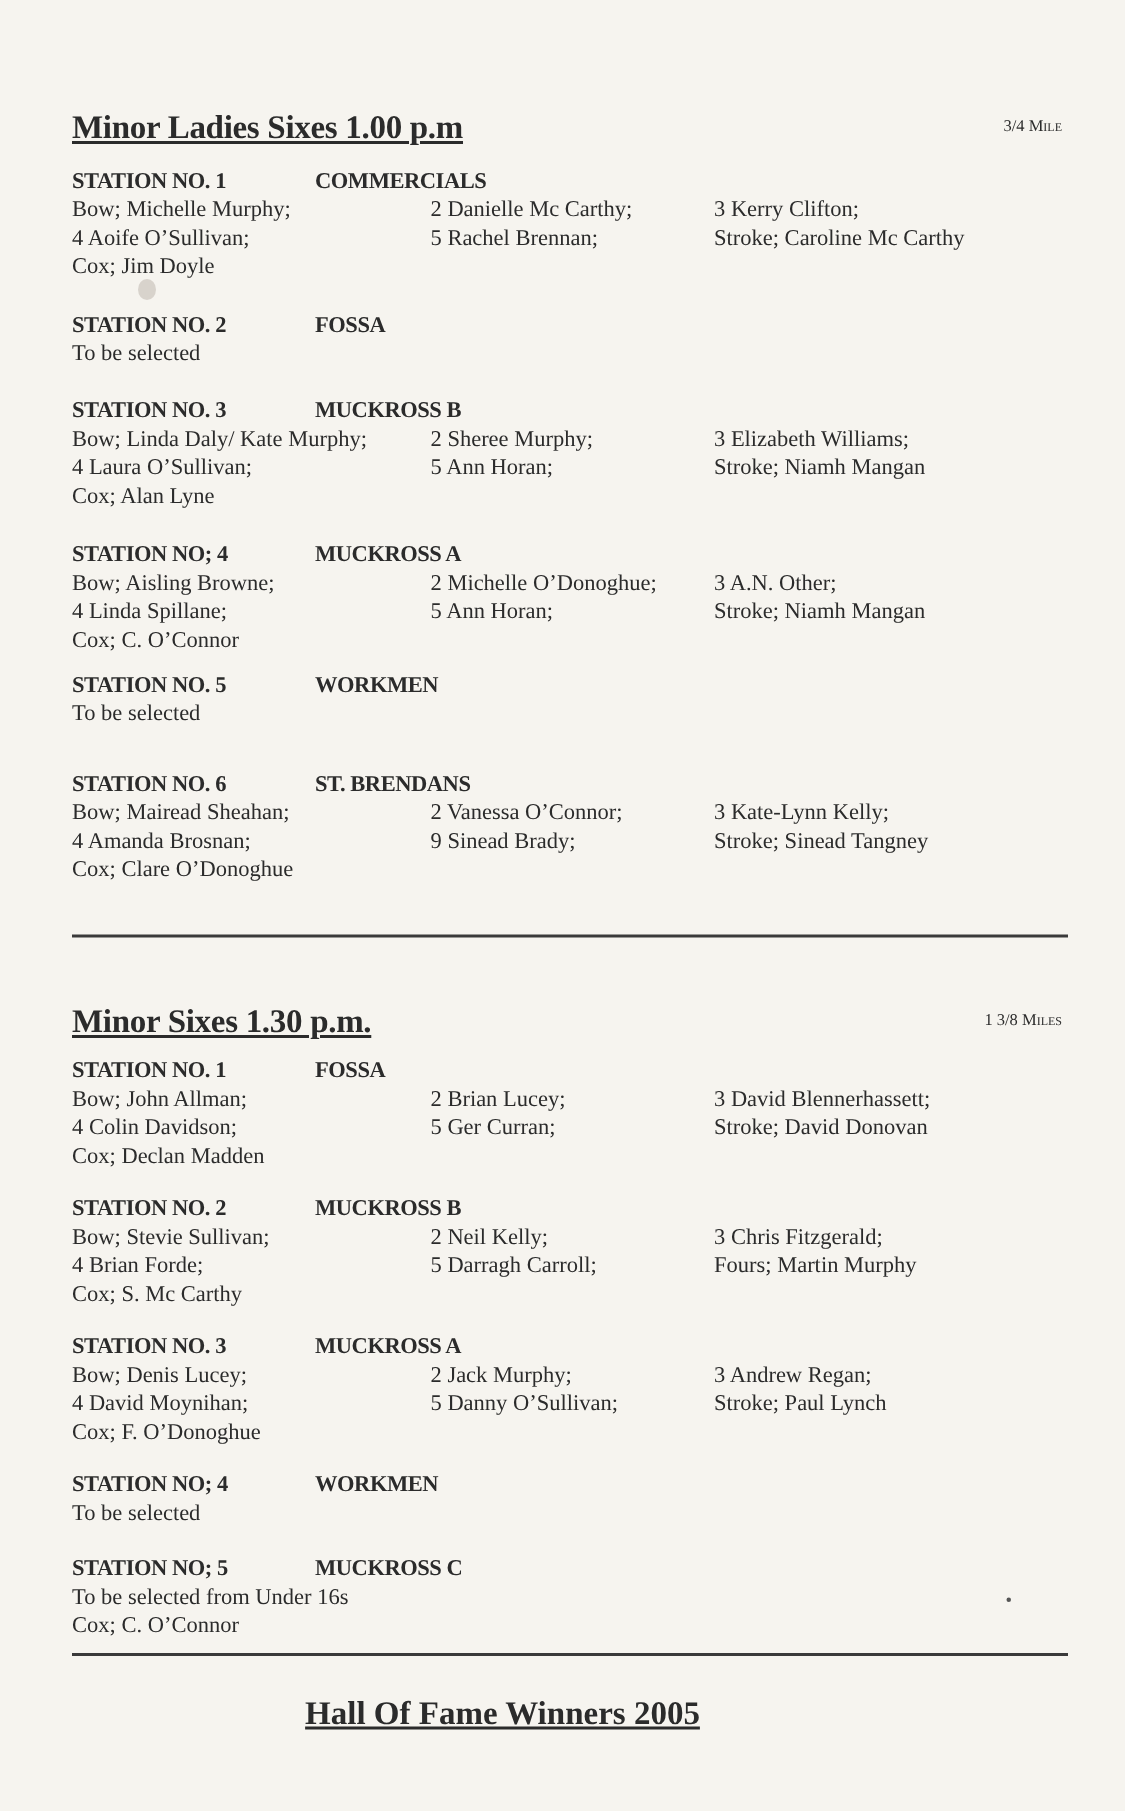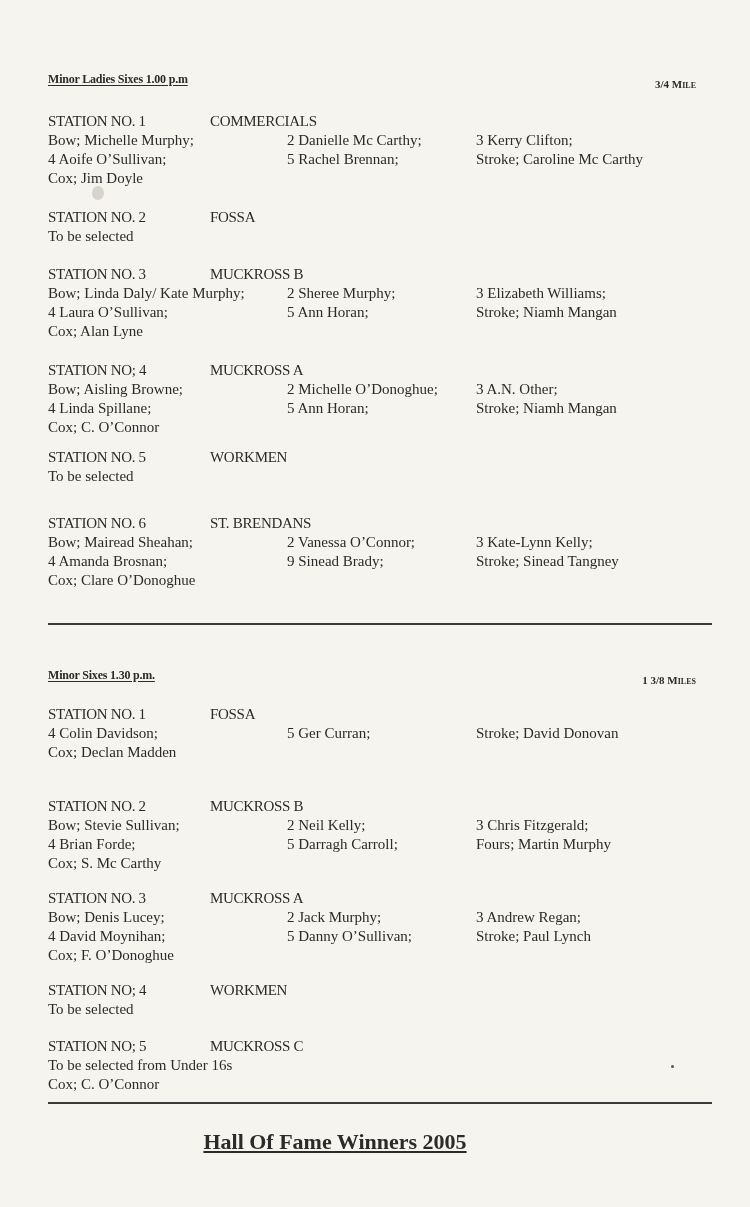--- a/index.html
+++ b/index.html
@@ -9,30 +9,30 @@
       font-family: "Liberation Serif", "DejaVu Serif", serif;
       color: #2b2b2b;
       position: relative;
       overflow: hidden;
     }
     .page { position: absolute; left: 0; top: 0; width: 750px; height: 1207px; }
     .race { position: absolute; left: 48px; width: 664px; }
     .race-head { position: relative; height: 24px; }
     .race-title {
       position: absolute; left: 0; top: 0;
-      font-size: 12px; font-weight: bold; text-decoration: underline;
+      font-size: 22px; font-weight: bold; text-decoration: underline;
       text-underline-offset: 2px;
       letter-spacing: -0.2px;
     }
     .race-distance {
-      position: absolute; right: 16px; top: 6px;
-      font-size: 11px; font-weight: bold; font-variant: small-caps;
+      position: absolute; right: 4px; top: 6px;
+      font-size: 11px; font-weight: normal; font-variant: small-caps;
     }
     .station { position: absolute; left: 0; width: 664px; font-size: 15px; line-height: 19px; }
-    .st-head { font-weight: normal; height: 19px; position: relative; }
+    .st-head { font-weight: bold; height: 19px; position: relative; }
     .st-no { position: absolute; left: 0; top: 0; letter-spacing: -0.3px; }
     .st-club { position: absolute; left: 162px; top: 0; letter-spacing: -0.3px; }
     .row { position: relative; height: 19px; }
     .c1 { position: absolute; left: 0; top: 0; white-space: nowrap; }
     .c2 { position: absolute; left: 239px; top: 0; white-space: nowrap; }
     .c3 { position: absolute; left: 428px; top: 0; white-space: nowrap; }
     .rule { position: absolute; left: 48px; width: 664px; height: 2px; background: #3a3a3a; }
     .footer { position: absolute; left: 0; width: 670px; text-align: center; font-weight: bold; font-size: 22px; line-height: 24px; text-decoration: underline; }
     .smudge { position: absolute; left: 92px; top: 186px; width: 12px; height: 14px; border-radius: 50%; background: rgba(160,150,140,0.35); }
     .dot { position: absolute; left: 671px; top: 1065px; width: 3px; height: 3px; border-radius: 50%; background: #555; }
@@ -159,20 +159,25 @@
       <div class="race-distance">1 3/8 Miles</div>
     </div>
   </div>
 
   <div class="station" style="left:48px; top:705px;">
     <div class="st-head">
         <span class="st-no">STATION NO. 1</span>
         <span class="st-club">FOSSA</span>
       </div>
     <div class="row">
+        <span class="c1">Bow; John Allman;</span>
+        <span class="c2">2 Brian Lucey;</span>
+        <span class="c3">3 David Blennerhassett;</span>
+      </div>
+    <div class="row">
         <span class="c1">4 Colin Davidson;</span>
         <span class="c2">5 Ger Curran;</span>
         <span class="c3">Stroke; David Donovan</span>
       </div>
     <div class="row">
         <span class="c1">Cox; Declan Madden</span>
       </div>
   </div>
 
   <div class="station" style="left:48px; top:797px;">

